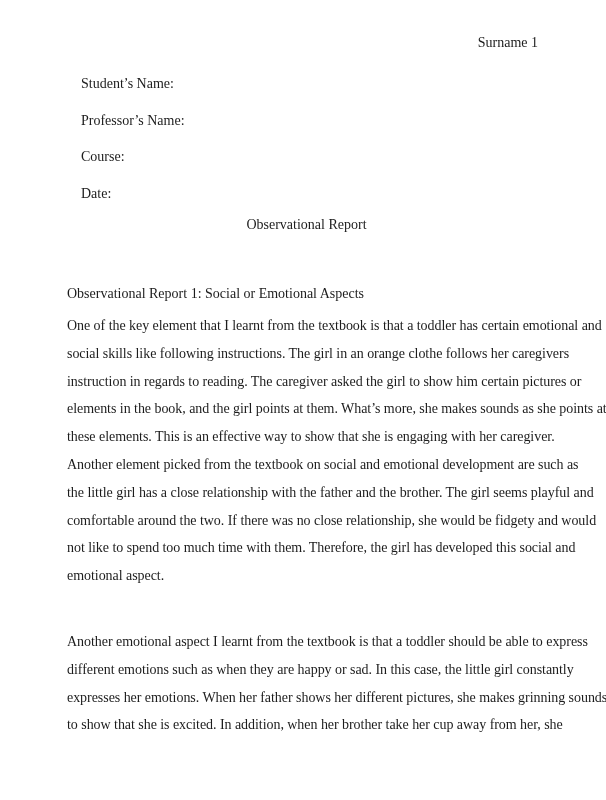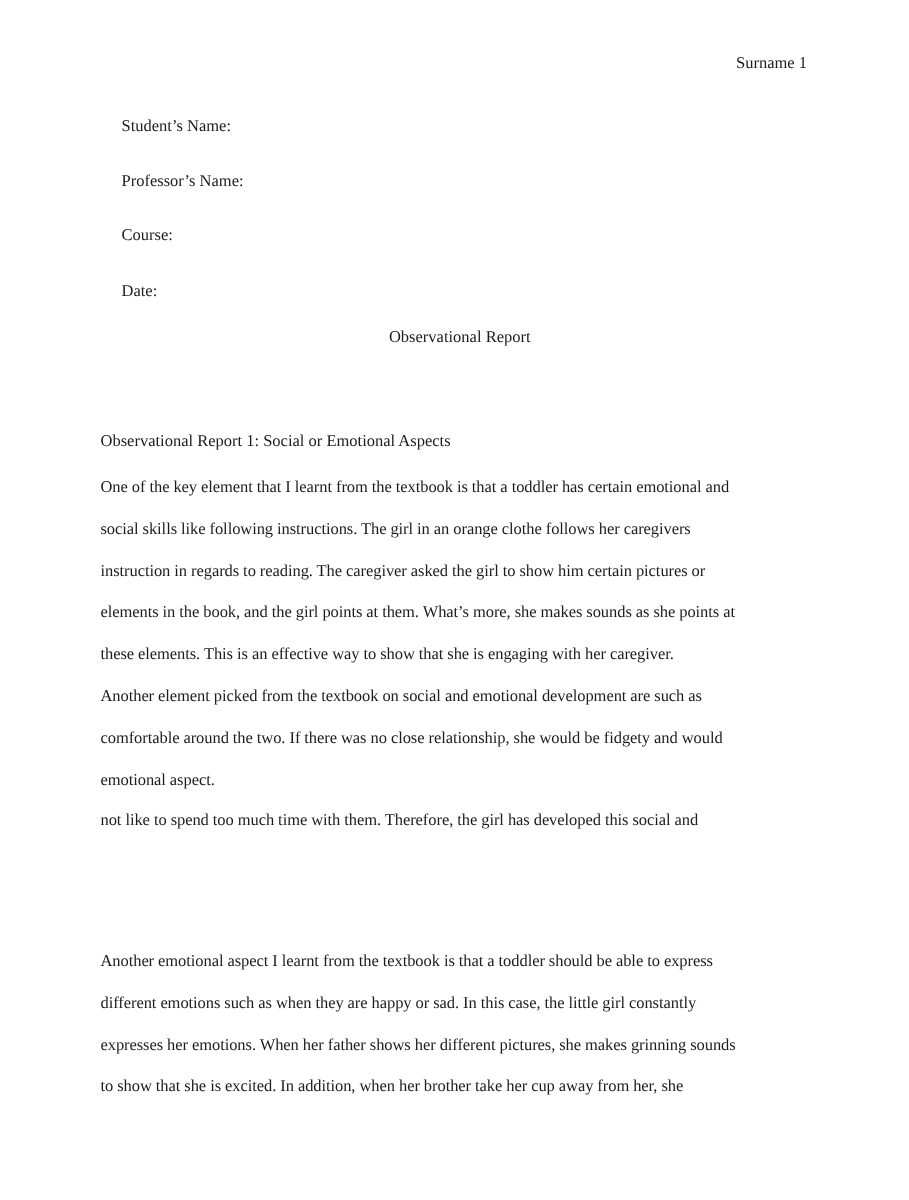--- a/index.html
+++ b/index.html
@@ -6,21 +6,21 @@
     margin: 0;
     padding: 0;
     background: #ffffff;
   }
   .page {
     position: relative;
     width: 606px;
     height: 800px;
     background: #ffffff;
     font-family: "Liberation Serif", "DejaVu Serif", serif;
-    font-size: 11px;
+    font-size: 14px;
     color: #1c1c1c;
     overflow: hidden;
   }
   .running-head {
     position: absolute;
     top: 36px;
     right: 68px;
     line-height: 13px;
     white-space: nowrap;
   }
@@ -85,23 +85,24 @@
 
   <div class="doc-subtitle">Observational Report 1: Social or Emotional Aspects</div>
 
   <div class="paragraph para-1">
     <div class="line">One of the key element that I learnt from the textbook is that a toddler has certain emotional and</div>
     <div class="line">social skills like following instructions. The girl in an orange clothe follows her caregivers</div>
     <div class="line">instruction in regards to reading. The caregiver asked the girl to show him certain pictures or</div>
     <div class="line">elements in the book, and the girl points at them. What’s more, she makes sounds as she points at</div>
     <div class="line">these elements. This is an effective way to show that she is engaging with her caregiver.</div>
     <div class="line">Another element picked from the textbook on social and emotional development are such as</div>
+    <div class="line">the little girl has a close relationship with the father and the brother. The girl seems playful and</div>
     <div class="line">comfortable around the two. If there was no close relationship, she would be fidgety and would</div>
+    <div class="line">not like to spend too much time with them. Therefore, the girl has developed this social and</div>
     <div class="line">emotional aspect.</div>
-    <div class="line">not like to spend too much time with them. Therefore, the girl has developed this social and</div>
   </div>
 
   <div class="paragraph para-2">
     <div class="line">Another emotional aspect I learnt from the textbook is that a toddler should be able to express</div>
     <div class="line">different emotions such as when they are happy or sad. In this case, the little girl constantly</div>
     <div class="line">expresses her emotions. When her father shows her different pictures, she makes grinning sounds</div>
     <div class="line">to show that she is excited. In addition, when her brother take her cup away from her, she</div>
   </div>
 
 </div>

